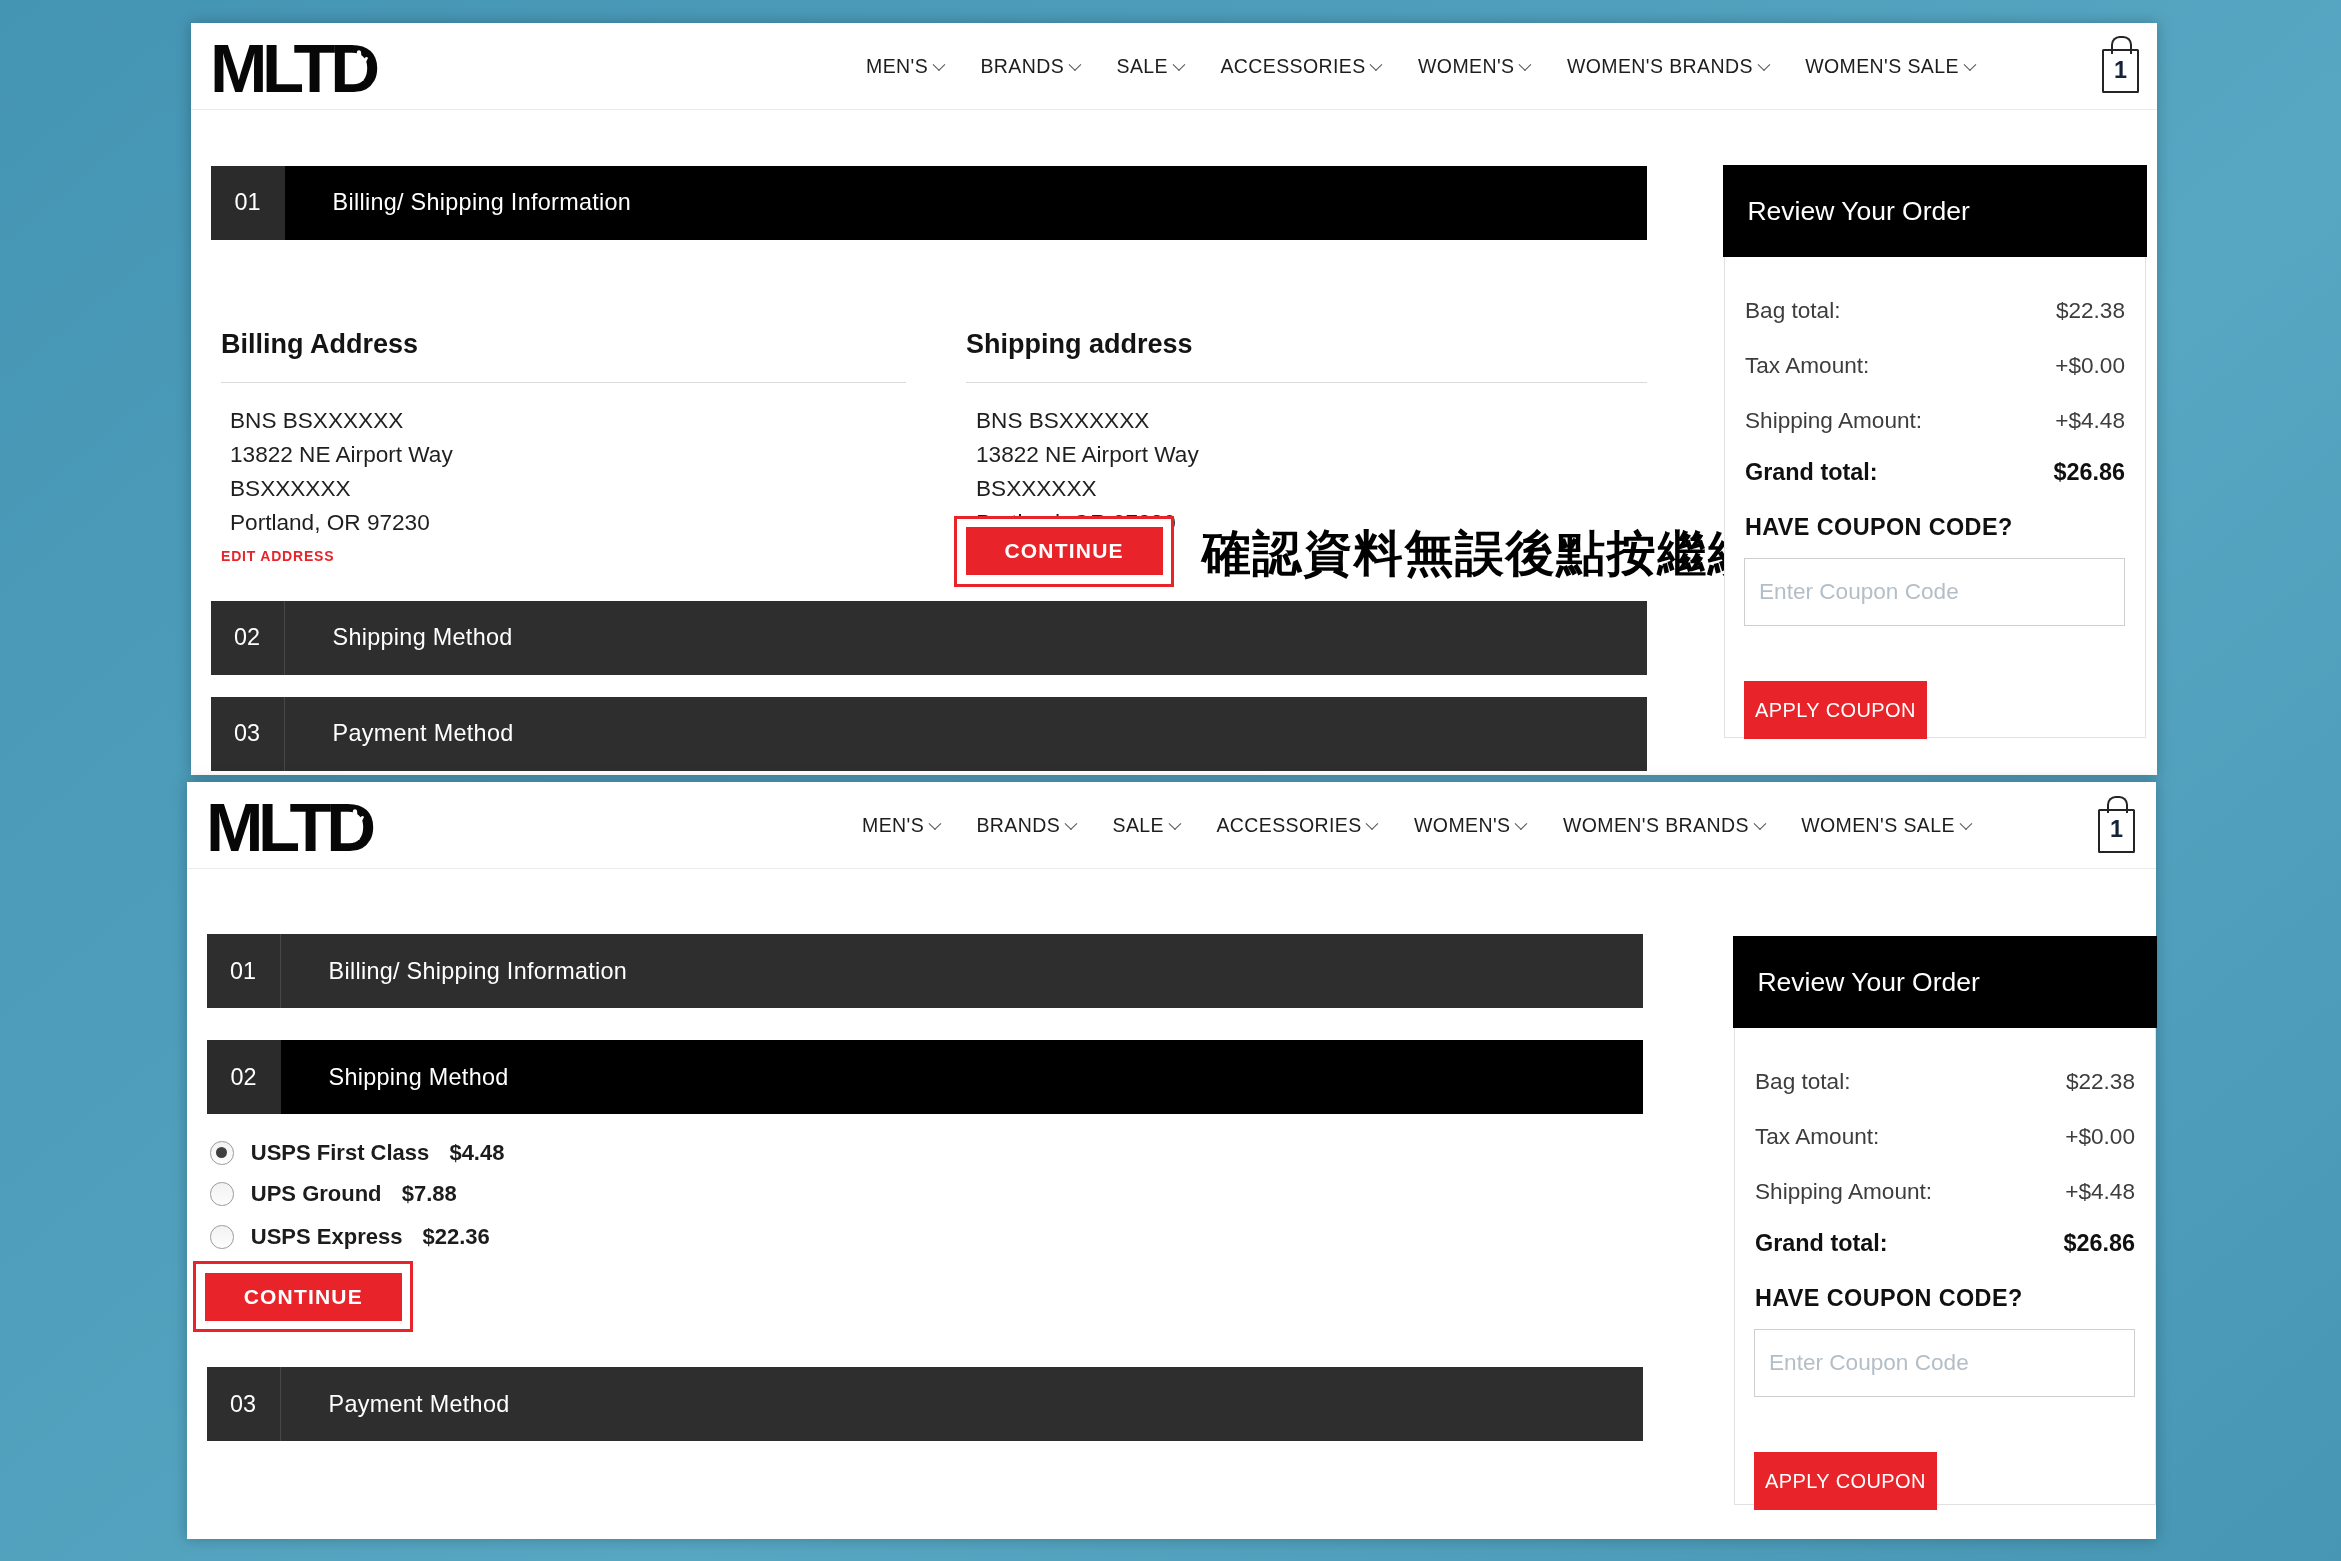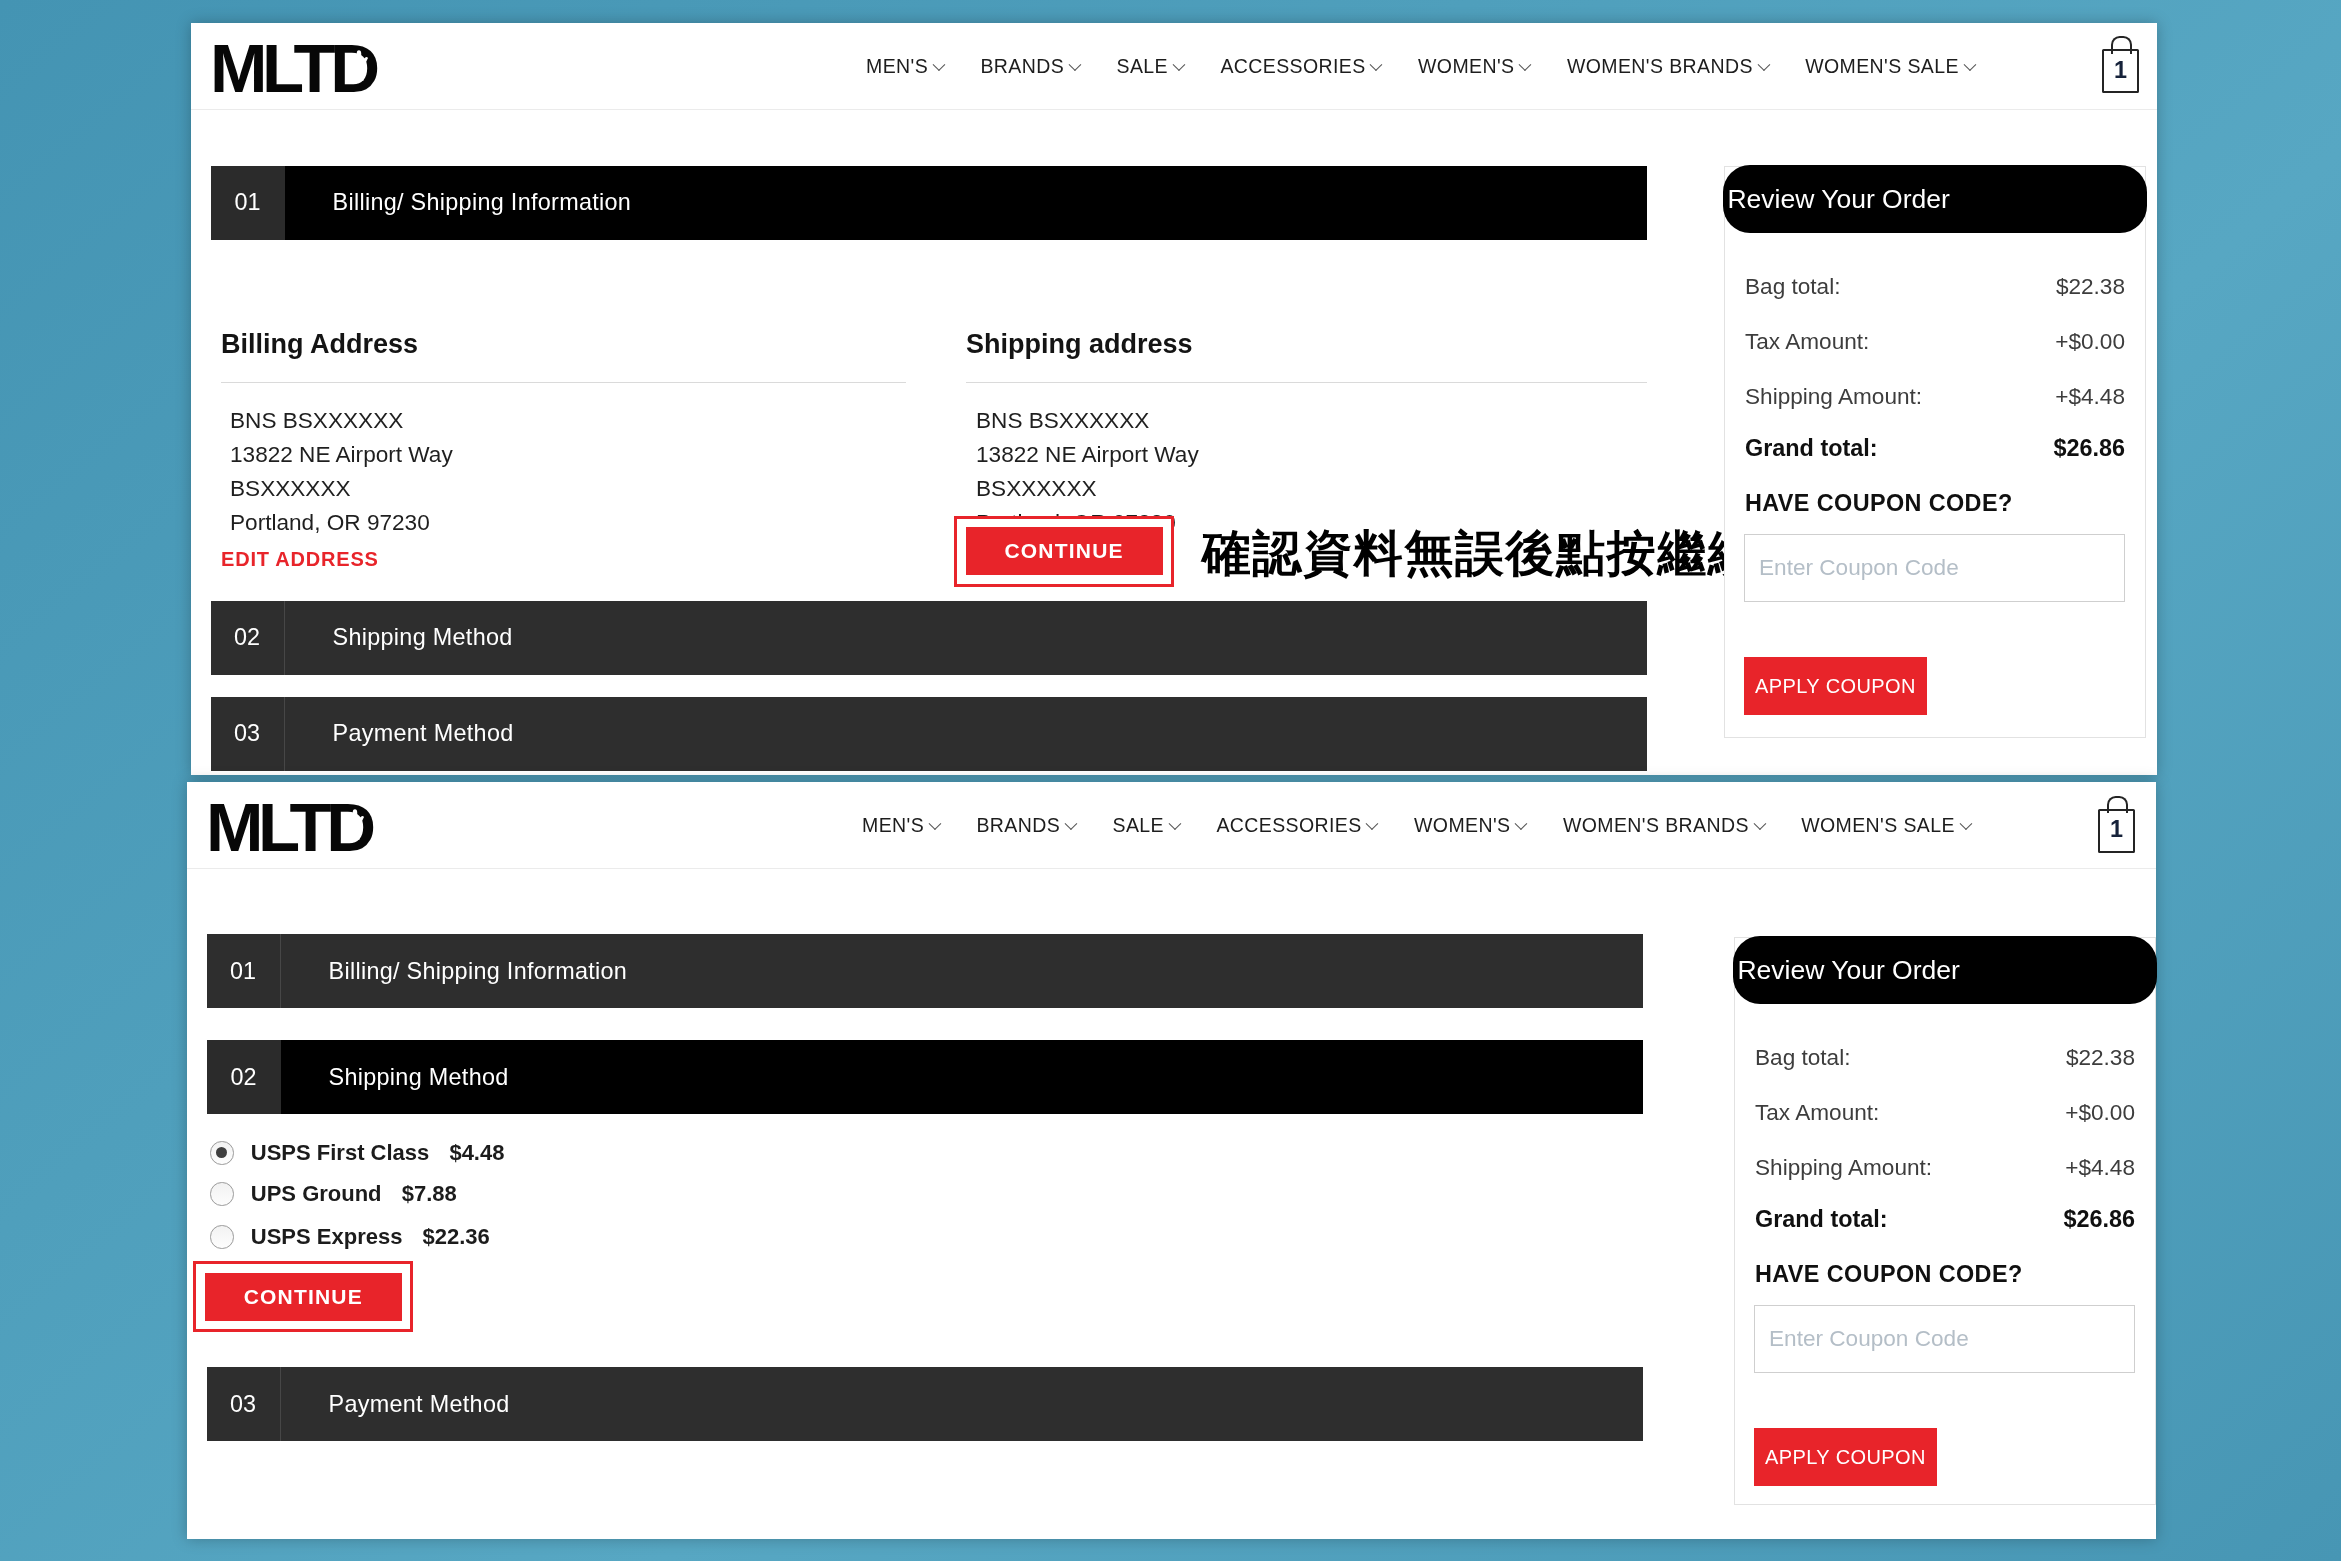--- a/index.html
+++ b/index.html
@@ -29,36 +29,36 @@
   .step .lbl { flex:1; display:flex; align-items:center; padding-left:48px; font-size:23.4px; letter-spacing:0.3px; }
   .step.active { background:#000; }
   .step.active .num { background:#2b2b2b; }
   .step.inactive { background:#2e2e2e; }
   .step.inactive .num { border-right:0.8px solid #474747; }
 
   
   .addr-h { position:absolute; top:306px; font-size:27px; color:#141414; }
   .hr { position:absolute; top:359px; height:1.6px; background:#dadada; }
   .addr { position:absolute; top:381px; font-size:22.6px; color:#1f1f1f; line-height:34px; }
-  .edit-link { position:absolute; left:30px; top:525px; font-size:20px; font-weight:700; letter-spacing:0.8px; color:#e8242a; cursor:pointer; }
+  .edit-link { position:absolute; left:30px; top:525px; font-size:14px; font-weight:700; letter-spacing:0.8px; color:#e8242a; cursor:pointer; }
 
   .annot-box { position:absolute; border:3.9px solid #e8242a; padding:8.6px; background:#fff; }
   .btn-continue { width:197px; height:48px; background:#e8242a; border:none; color:#fff; font-size:21px; font-weight:600; letter-spacing:1.2px; display:flex; align-items:center; justify-content:center; cursor:pointer; font-family:"Liberation Sans", sans-serif; }
   .cn { position:absolute; font-size:49px; font-weight:900; color:#000; letter-spacing:1.6px; white-space:nowrap; }
 
   
   .ship-opt { position:absolute; left:23.4px; display:flex; align-items:center; gap:17px; cursor:pointer; }
   .radio { width:23.4px; height:23.4px; border-radius:50%; border:1.6px solid #9a9a9a; background:linear-gradient(#f2f2f2,#fdfdfd); position:relative; flex:0 0 23.4px; }
   .radio.sel::after { content:""; position:absolute; left:4.7px; top:4.7px; width:11px; height:11px; border-radius:50%; background:#3f3f3f; }
   .ship-opt .t { font-size:22px; font-weight:700; color:#1c1c1c; }
   .ship-opt .p { font-size:22px; font-weight:700; color:#1c1c1c; margin-left:3.1px; }
 
   
   .review { position:absolute; width:422px; background:#fff; border:1.6px solid #e2e2e2; }
-  .review-h { height:68px; background:#000; color:#fff; display:flex; align-items:center; padding-left:4px; font-size:26.5px; margin:-1.6px -1.6px 0 -1.6px;border-radius:27px; }
+  .review-h { height:92px; background:#000; color:#fff; display:flex; align-items:center; padding-left:24px; font-size:26.5px; margin:-1.6px -1.6px 0 -1.6px; }
   .rrow { display:flex; justify-content:space-between; padding:0 20px; font-size:22.6px; color:#3d3d3d; }
   .rrow.first { margin-top:41px; }
   .rrow + .rrow { margin-top:29px; }
   .rrow.grand { margin-top:25px; font-weight:700; color:#101010; font-size:23.4px; }
   .coupon-title { margin:28px 0 0 20px; font-size:23.4px; font-weight:700; color:#101010; letter-spacing:0.4px; }
   .coupon-input { display:block; margin:17px 19px 0 19px; width:381px; height:68px; border:1.6px solid #cfcfcf; font-size:22.6px; color:#333; padding:0 14px; font-family:"Liberation Sans", sans-serif; }
   .coupon-input::placeholder { color:#b4bec7; }
   .btn-apply { display:block; margin:55px 0 0 19px; width:183px; height:58px; background:#e8242a; border:none; color:#fff; font-size:20px; font-weight:400; letter-spacing:0.4px; cursor:pointer; font-family:"Liberation Sans", sans-serif; }
 
   

